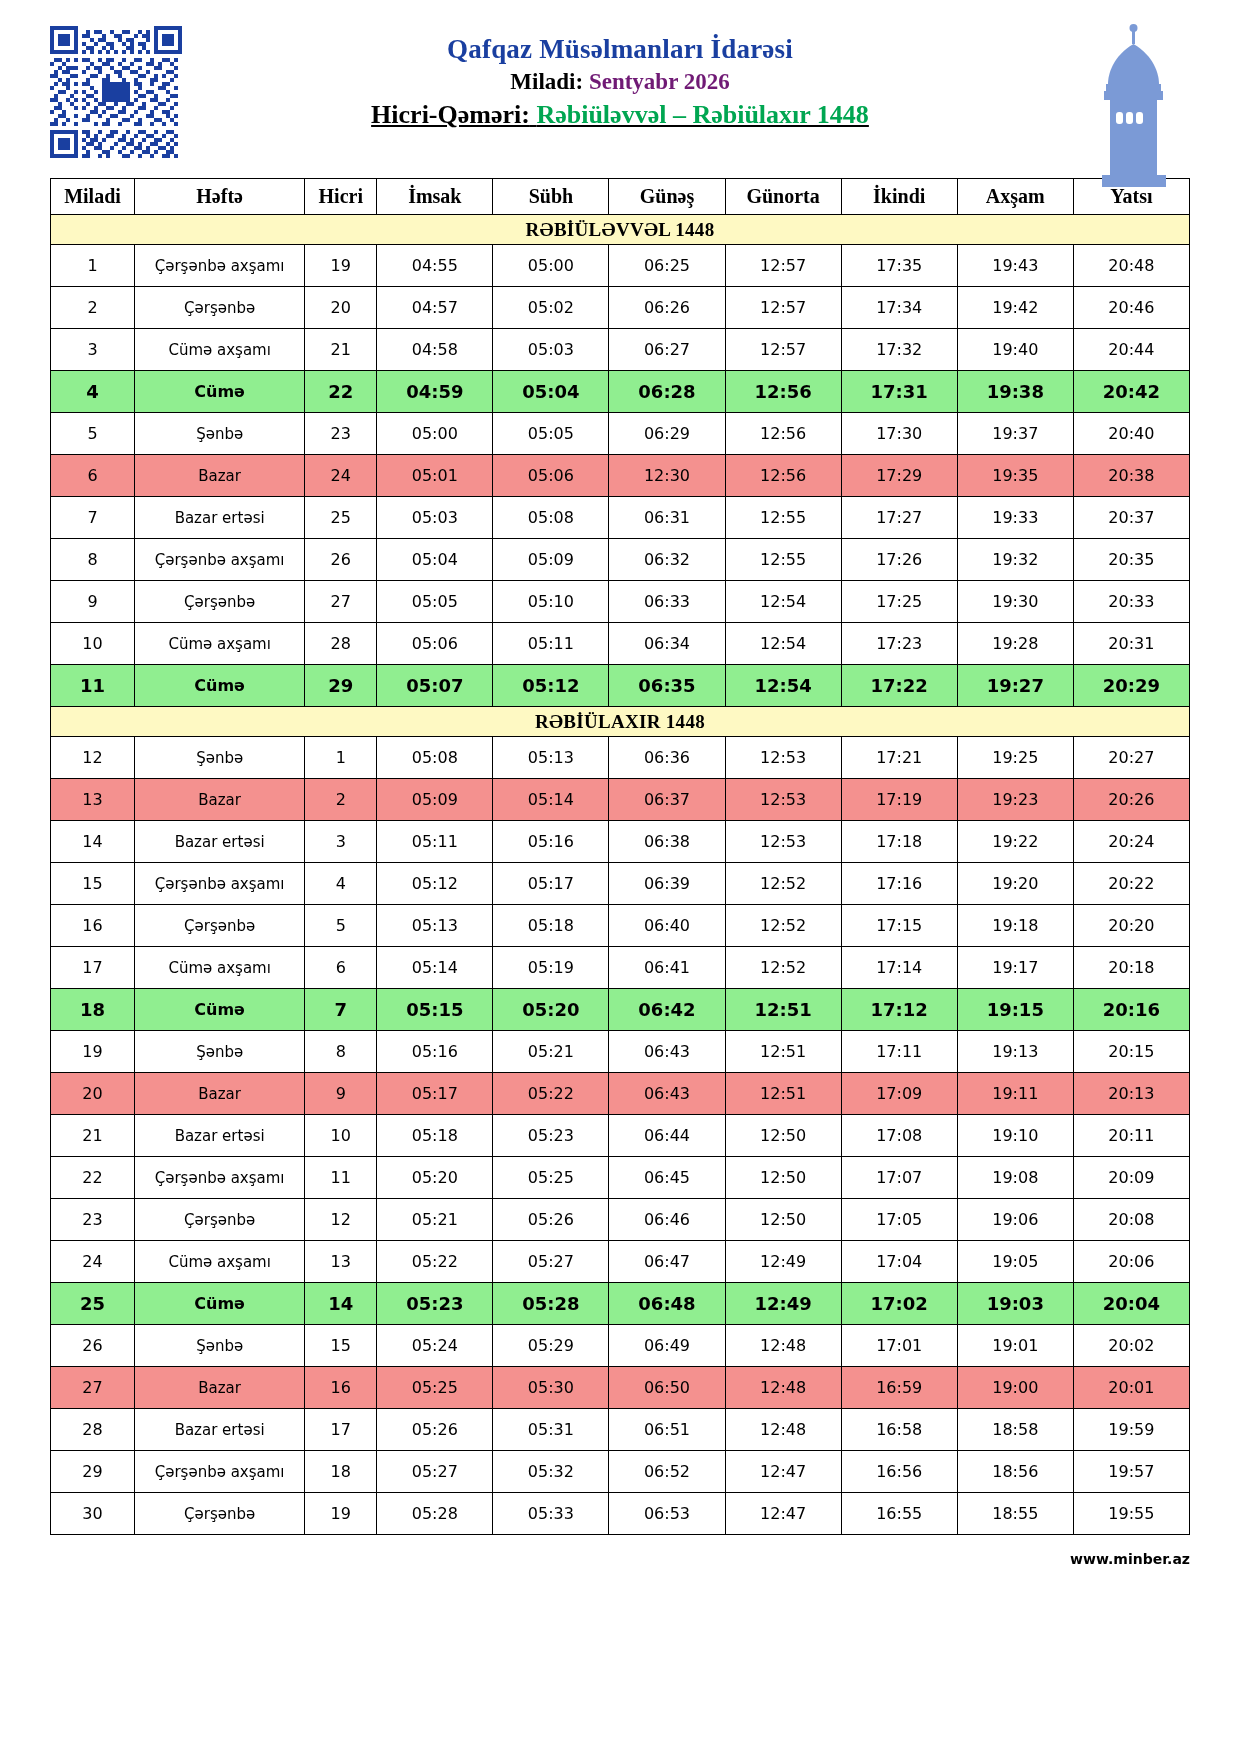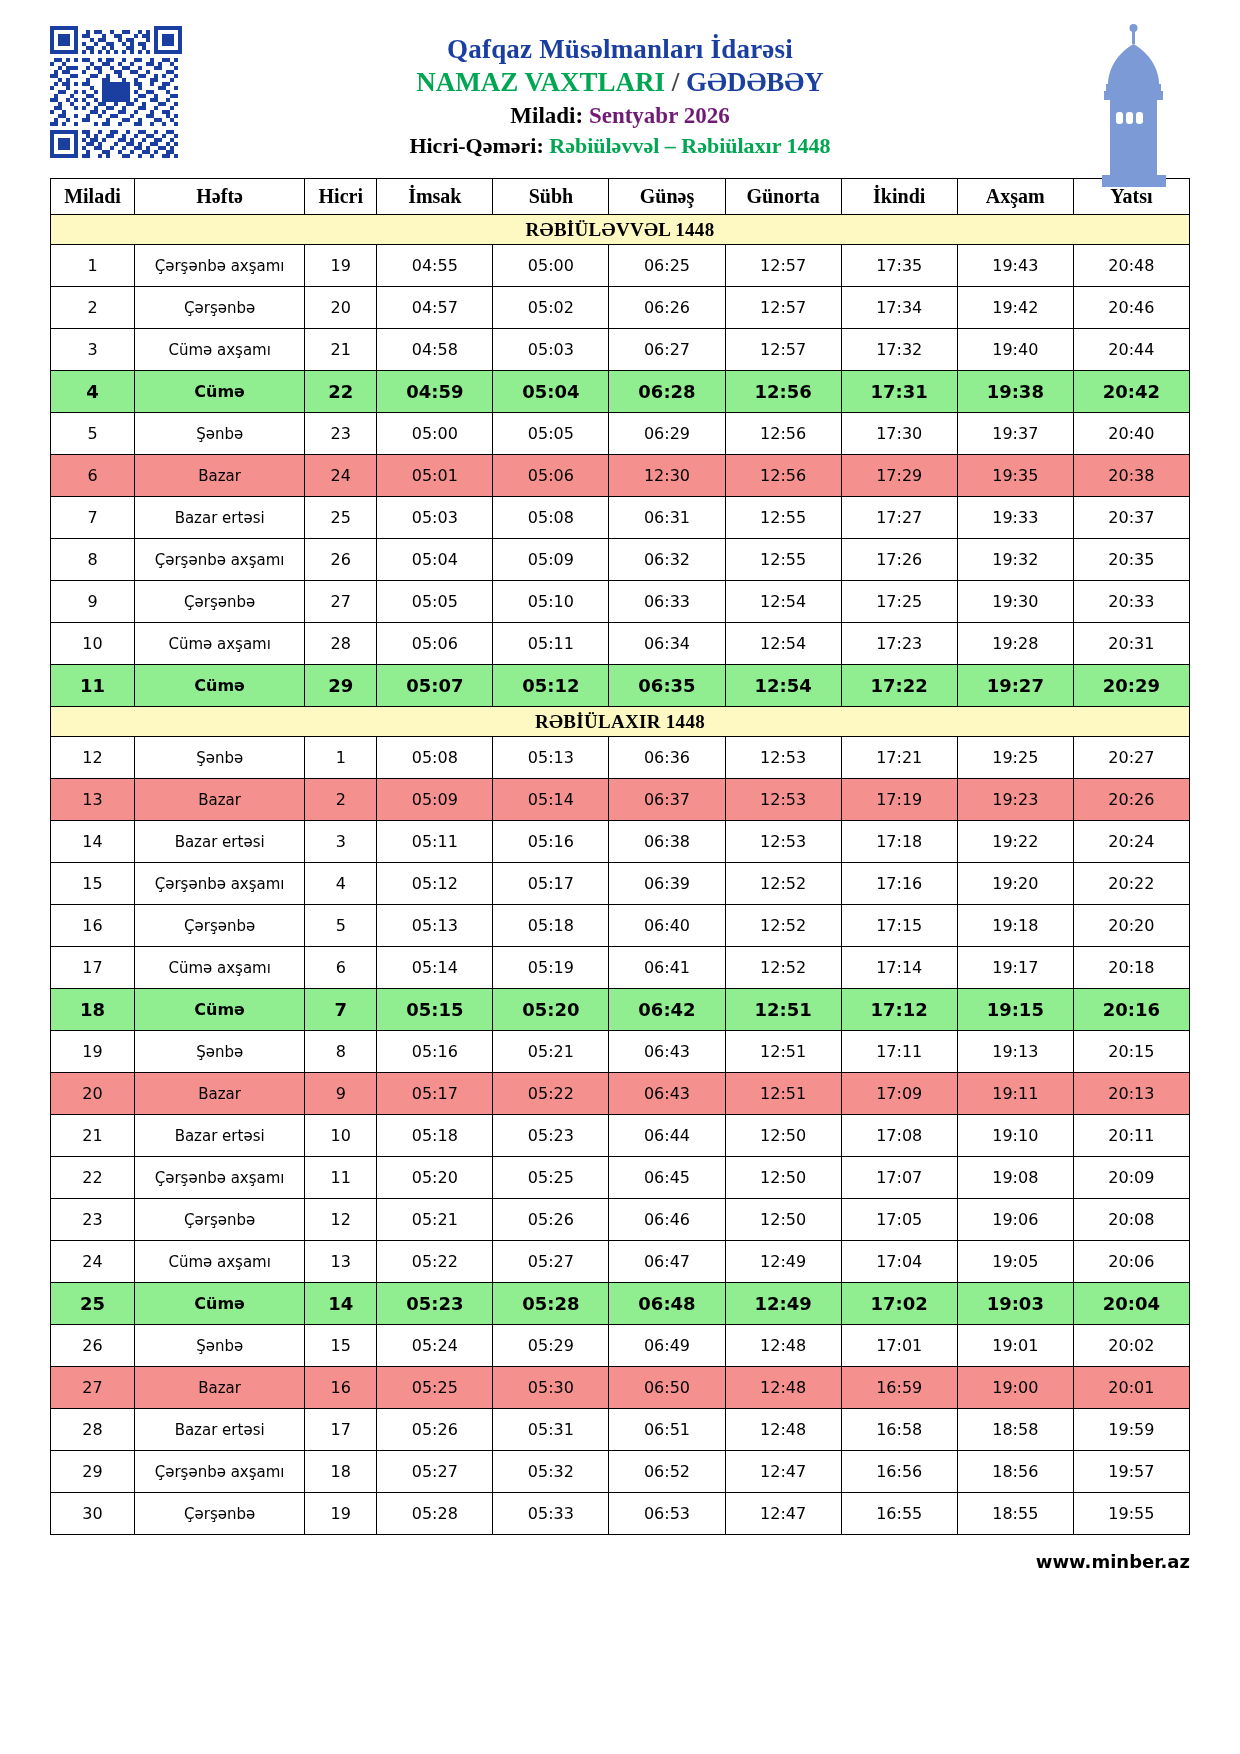--- a/index.html
+++ b/index.html
@@ -60,23 +60,24 @@
   .t2 .slash { color: #444; }
   .t2 .blue { color: #1a3fa0; }
   .t3 {
     font-size: 23px;
     font-weight: bold;
     line-height: 1.35;
   }
   .t3 .lbl { color: #000; }
   .t3 .val { color: #701a75; }
   .t4 {
-    font-size: 22px;
+    font-size: 26px;
     font-weight: bold;
     line-height: 1.35;
+    text-decoration: underline;
   }
   .t4 .lbl { color: #000; }
   .t4 .val { color: #00a651; }
 
   
   table {
     border-collapse: collapse;
     width: 1140px;
     margin-top: 6px;
     table-layout: fixed;
@@ -119,21 +120,21 @@
   tr.sunday td {
     background: #f4918f;
   }
   td.day-name { font-size: 15px; }
   tr.friday td.day-name { font-size: 16px; }
 
   .footer {
     width: 1140px;
     text-align: right;
     font-family: "DejaVu Sans", sans-serif;
-    font-size: 18px;
+    font-size: 14px;
     font-weight: bold;
     margin-top: 16px;
   }
 </style>
 </head>
 <body>
 
 <div class="page">
 
   <div class="header">
@@ -414,23 +415,20 @@
         <g fill="#ffffff">
           <rect x="36" y="90" width="7" height="12" rx="3"></rect>
           <rect x="46" y="90" width="7" height="12" rx="3"></rect>
           <rect x="56" y="90" width="7" height="12" rx="3"></rect>
         </g>
       </svg>
     </div>
 
     <div class="titles">
       <div class="t1">Qafqaz Müsəlmanları İdarəsi</div>
-      <div class="t2">
-        <span class="green">NAMAZ VAXTLARI</span><span class="slash"> / </span><span class="blue">GƏDƏBƏY</span>
-      </div>
       <div class="t3">
         <span class="lbl">Miladi:</span>
         <span class="val">Sentyabr 2026</span>
       </div>
       <div class="t4">
         <span class="lbl">Hicri-Qəməri:</span>
         <span class="val">Rəbiüləvvəl – Rəbiülaxır 1448</span>
       </div>
     </div>
   </div>

